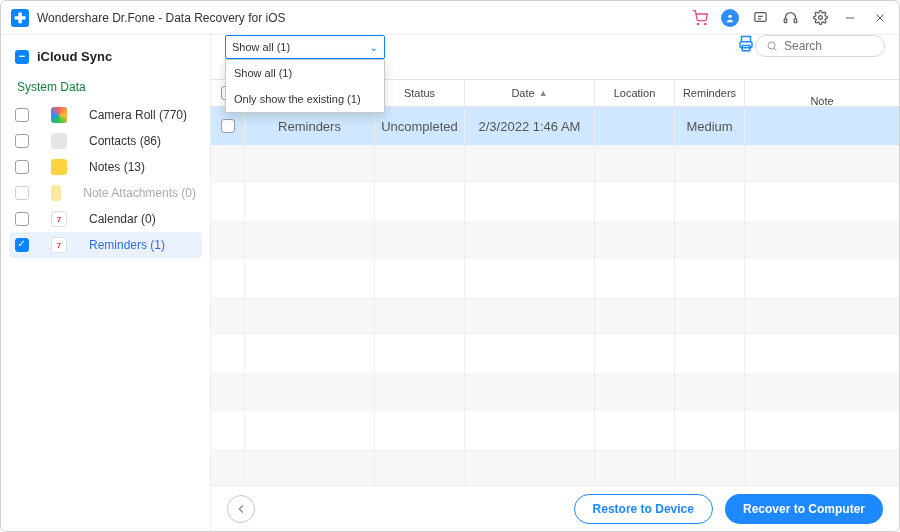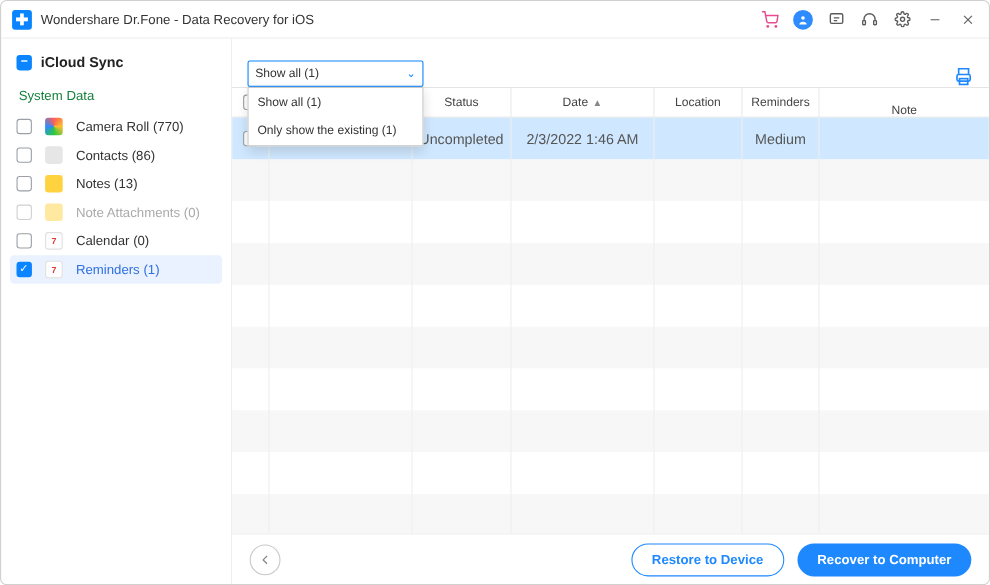--- a/index.html
+++ b/index.html
@@ -16,38 +16,38 @@
   .titlebar .cart { color: #e94b8e; }
 
   
   .content { flex: 1; display: flex; min-height: 0; }
 
   
   .sidebar { width: 210px; padding: 10px 8px; border-right: 1px solid #eee; display:flex; flex-direction:column; gap:6px; }
   .sb-header { display:flex; align-items:center; gap:8px; font-weight:600; font-size:13px; color:#222; padding:4px 6px; }
   .sb-header .collapse { width:14px; height:14px; background:#0a84ff; border-radius:3px; display:flex; align-items:center; justify-content:center; color:#fff; font-size:11px; line-height:1; }
   .sb-section-label { font-size:12px; color:#15803d; padding:6px 8px 2px; }
-  .sb-item { display:flex; align-items:center; gap:12px; padding:5px 6px; border-radius:4px; font-size:12px; color:#333; cursor:pointer; }
+  .sb-item { display:flex; align-items:center; gap:22px; padding:5px 6px; border-radius:4px; font-size:12px; color:#333; cursor:pointer; }
   .sb-item.selected { background:#eaf2ff; color:#2f6fe0; }
   .sb-chk { width:14px; height:14px; border:1.5px solid #9aa0a6; border-radius:3px; background:#fff; display:inline-block; flex:0 0 14px; }
   .sb-chk.checked { background:#0a84ff; border-color:#0a84ff; position:relative; }
   .sb-chk.checked::after { content:"✓"; color:#fff; font-size:10px; position:absolute; top:-1px; left:1.5px; }
   .sb-chk.disabled { border-color:#d0d0d0; }
   .sb-ico { width:16px; height:16px; border-radius:3px; display:inline-flex; align-items:center; justify-content:center; font-size:10px; }
   .ico-camera { background: conic-gradient(#ff5e57,#ffbd2e,#27c93f,#2f8cff,#ff5e57); }
   .ico-contacts { background:#e6e6e6; color:#888; }
   .ico-notes { background:#ffd23f; }
   .ico-attach { background:#ffd23f; opacity:.5; }
   .ico-cal { background:#fff; border:1px solid #e0e0e0; color:#e23939; font-size:8px; font-weight:600; }
   .sb-item .label { flex:1; white-space:nowrap; }
   .sb-item.muted .label { color:#aaa; }
 
   
   .main { flex:1; display:flex; flex-direction:column; min-width:0; }
-  .toolbar { height:44px; display:flex; align-items:flex-end; padding:0 14px; gap:0; position:relative; }
+  .toolbar { height:44px; display:flex; align-items:flex-start; padding:0 14px; gap:0; position:relative; }
   .filter-wrap { position:relative; }
   .filter-btn { width:160px; height:24px; border:1px solid #0a84ff; border-radius:2px; display:flex; align-items:center; padding:0 6px; font-size:11px; color:#333; background:#fff; cursor:pointer; justify-content:space-between; }
   .filter-btn .chev { color:#0a84ff; font-size:10px; }
   .filter-menu { position:absolute; top:24px; left:0; width:160px; background:#fff; border:1px solid #c8c8c8; box-shadow:0 4px 10px rgba(0,0,0,.15); z-index:10; }
   .filter-opt { padding:7px 8px; font-size:11px; color:#333; cursor:pointer; }
   .filter-opt.selected { background:#1e88ff; color:#fff; }
   .toolbar-spacer { flex:1; }
   .print-ico { color:#1e88ff; cursor:pointer; font-size:16px; }
   .search { display:flex; align-items:center; gap:6px; border:1px solid #d8d8d8; border-radius:14px; padding:3px 10px; width:130px; color:#999; font-size:12px; }
   .search input { border:none; outline:none; font-size:12px; width:90px; color:#333; background:transparent; }
@@ -192,20 +192,29 @@
             </div>
         </div>
         <div class="toolbar-spacer"></div>
         <div class="print-ico">
           <svg width="18" height="18" viewBox="0 0 24 24" fill="none" stroke="currentColor" stroke-width="2">
               <path d="M6 9V2h12v7"></path>
               <rect x="4" y="9" width="16" height="8" rx="2"></rect>
               <rect x="7" y="14" width="10" height="7"></rect>
             </svg>
         </div>
+        <div class="search">
+          <span>
+            <svg width="12" height="12" viewBox="0 0 24 24" fill="none" stroke="#999" stroke-width="2">
+                <circle cx="11" cy="11" r="7"></circle>
+                <line x1="21" y1="21" x2="16.65" y2="16.65"></line>
+              </svg>
+          </span>
+          <input placeholder="Search" style="">
+        </div>
       </div>
 
       <div class="table">
         <div class="thead">
           <div class="th col-chk">
               <span class="sb-chk"></span>
             </div>
           <div class="th col-list">
               <span>List</span>
             </div>

